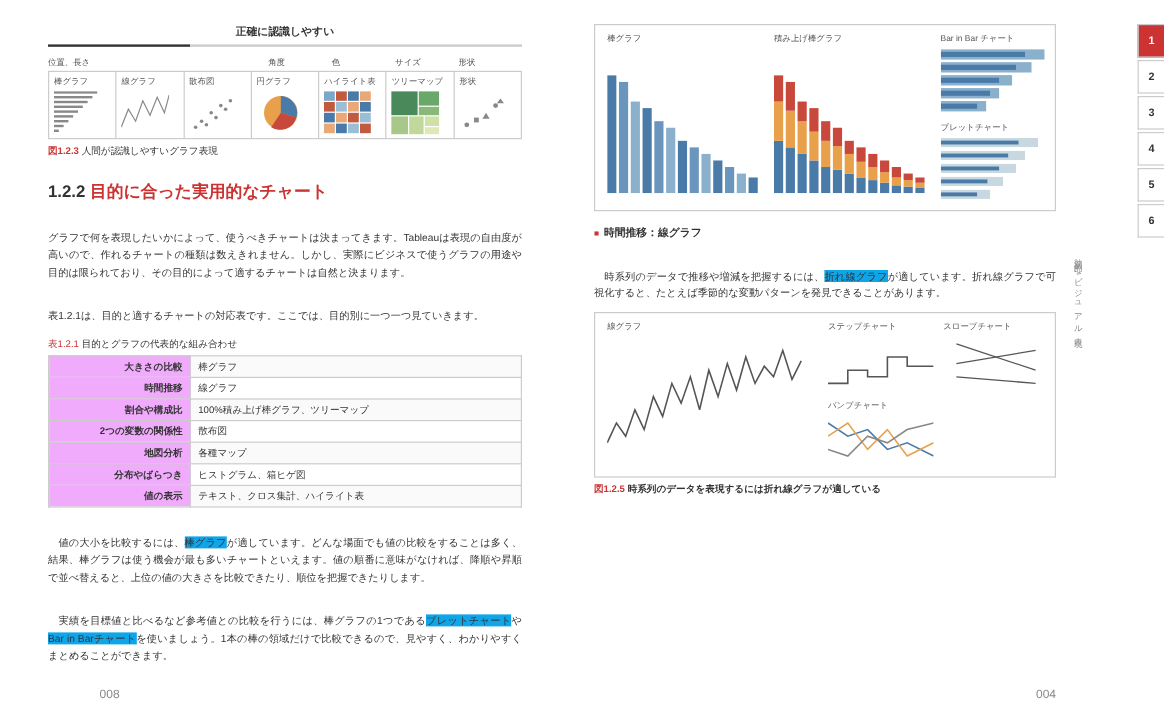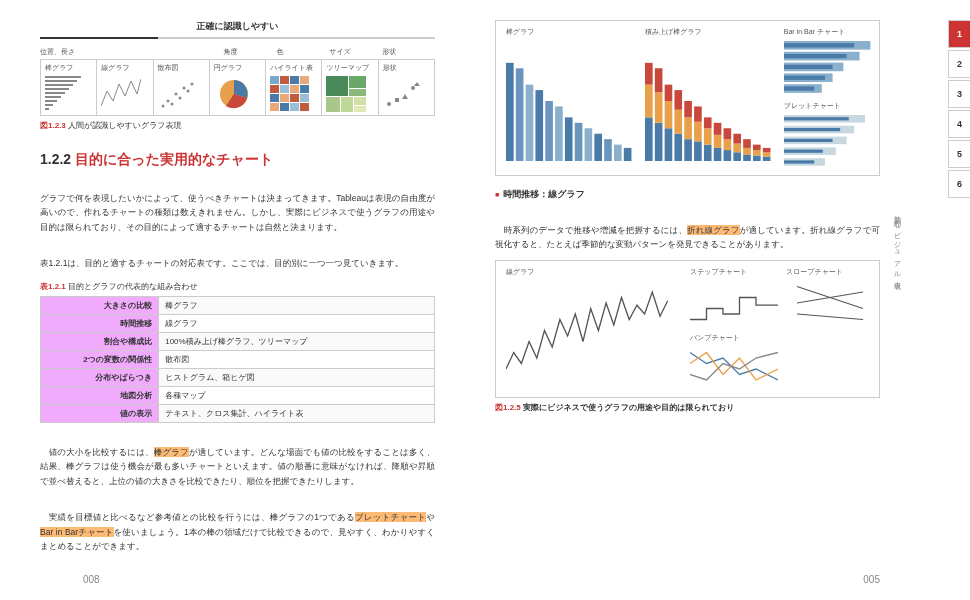--- a/index.html
+++ b/index.html
@@ -25,25 +25,25 @@
 .chart-vis { height: 36px; display: flex; align-items: flex-end; gap: 1px; }
 
 .fig-caption { font-size: 8px; }
 .fig-caption .red { color: #c33; font-weight: bold; }
 
 .section-title { margin-top: 20px; font-size: 14px; font-weight: bold; }
 .section-title .num { color: #333; }
 .section-title .red { color: #c33; margin-top: 16px; }
 
 .body-text { font-size: 8.5px; line-height: 1.7; margin-top: 22px; text-align: justify; }
-.body-text .hl { background: #fdba74; }
+.body-text .hl { background: #0ea5e9; }
 .body-text .indent { text-indent: 1em; }
 
 .table-caption { font-size: 8px; margin-top: 10px; }
-.table-caption .red { color: #c33; font-weight: bold; margin-top: 28px; }
+.table-caption .red { color: #c33; font-weight: normal; margin-top: 28px; }
 
 table { width: 100%; border-collapse: collapse; font-size: 8px; margin-top: 4px; }
 table th { background: #f0abfc; padding: 3px 6px; text-align: right; border: 1px solid #ccc; font-weight: bold; width: 30%; }
 table td { padding: 3px 6px; border: 1px solid #ccc; }
 table tr:nth-child(odd) td { background: #fafafa; }
 
 .sub-title { font-size: 9px; font-weight: bold; margin-top: 12px; }
 .sub-title::before { content: "■"; color: #c33; margin-right: 4px; font-size: 7px; }
 
 .panel { border: 1px solid #ccc; padding: 6px; margin-bottom: 4px; }
@@ -195,26 +195,26 @@
         </tr>
     <tr>
           <th>割合や構成比</th>
           <td>100%積み上げ棒グラフ、ツリーマップ</td>
         </tr>
     <tr>
           <th>2つの変数の関係性</th>
           <td>散布図</td>
         </tr>
     <tr>
+          <th>地図分析</th>
+          <td>各種マップ</td>
+        </tr>
+    <tr>
           <th>分布やばらつき</th>
           <td>ヒストグラム、箱ヒゲ図</td>
-        </tr>
-    <tr>
-          <th>地図分析</th>
-          <td>各種マップ</td>
         </tr>
     <tr>
           <th>値の表示</th>
           <td>テキスト、クロス集計、ハイライト表</td>
         </tr>
   </tbody>
     </table>
 
   <p class="body-text">
     <span class="indent" style="display:inline-block;width:1em"></span><span>値の大小を比較するには、</span><span class="hl">棒グラフ</span><span>が適しています。どんな場面でも値の比較をすることは多く、結果、棒グラフは使う機会が最も多いチャートといえます。値の順番に意味がなければ、降順や昇順で並べ替えると、上位の値の大きさを比較できたり、順位を把握できたりします。</span>
@@ -360,24 +360,24 @@
         <svg viewBox="0 0 80 40" style="height:44px">
           <line x1="10" y1="5" x2="70" y2="25" stroke="#555"></line>
             <line x1="10" y1="20" x2="70" y2="10" stroke="#555"></line>
             <line x1="10" y1="30" x2="70" y2="35" stroke="#555"></line>
         </svg>
       </div>
     </div>
   </div>
   <div class="fig-caption">
     <span class="red">図1.2.5</span>
-    <b>実際にビジネスで使うグラフの用途や目的は限られており</b>
-  </div>
-
-  <div class="page-num">005</div>
+    <b>時系列のデータを表現するには折れ線グラフが適している</b>
+  </div>
+
+  <div class="page-num">004</div>
   <div class="side-label">効果的なビジュアル表現</div>
 </div>
 
 <div class="tabs">
   <div class="tab active">1</div>
   <div class="tab">2</div>
   <div class="tab">3</div>
   <div class="tab">4</div>
   <div class="tab">5</div>
   <div class="tab">6</div>

